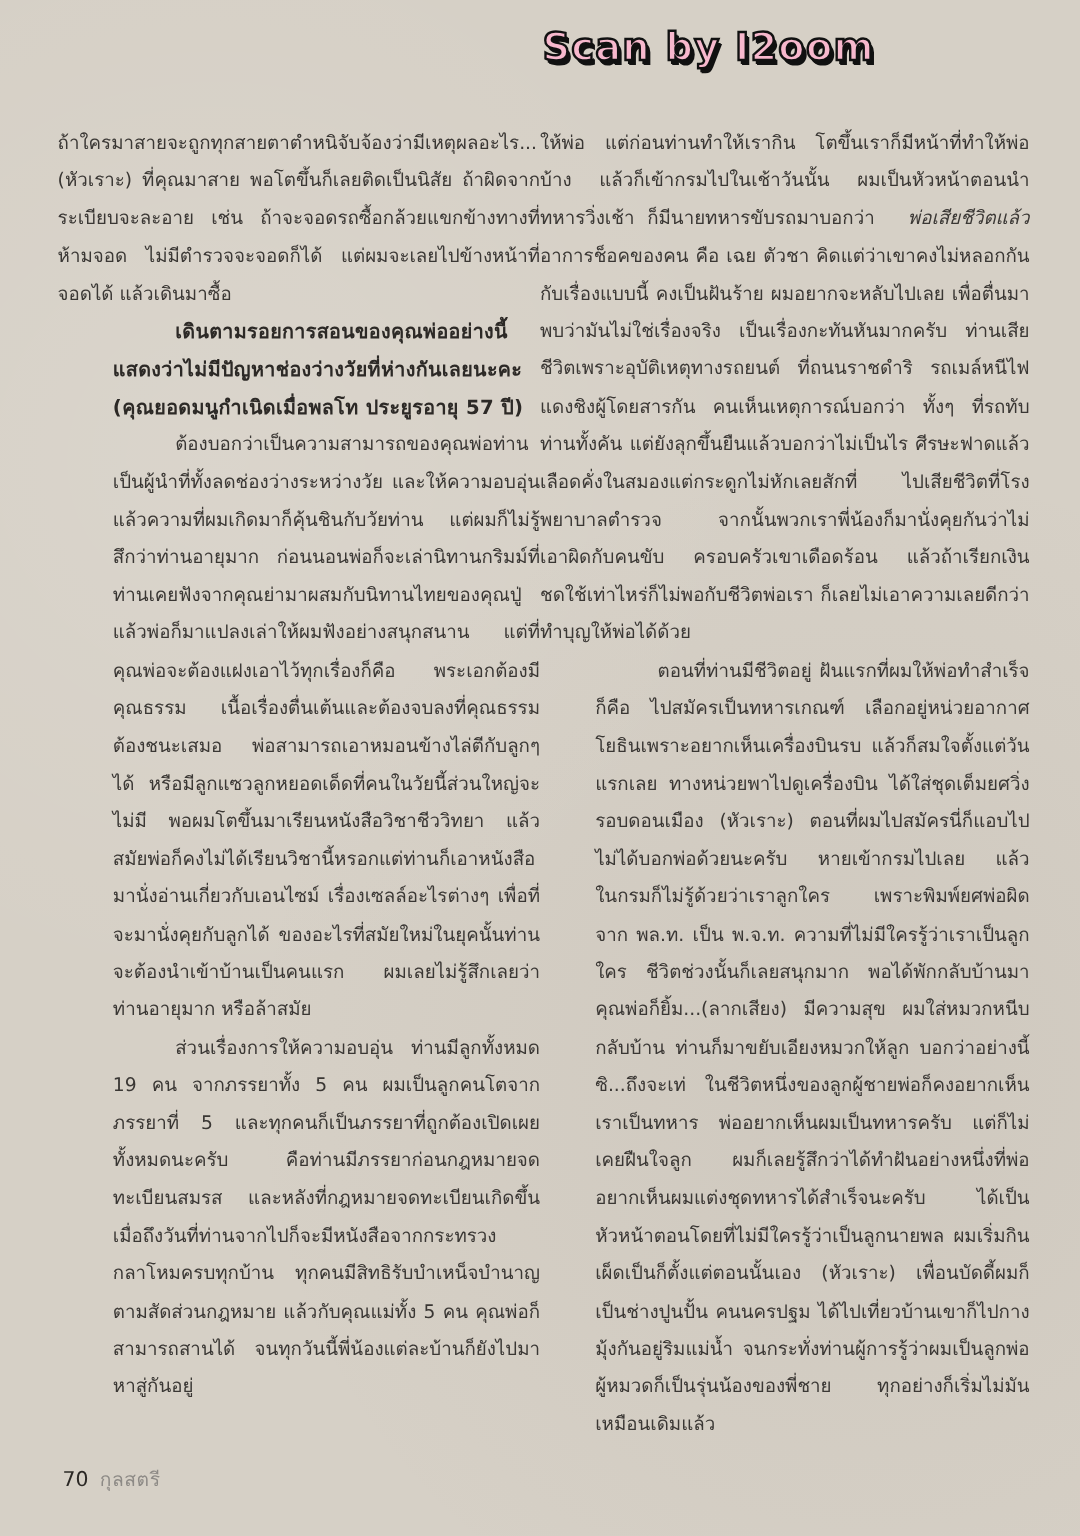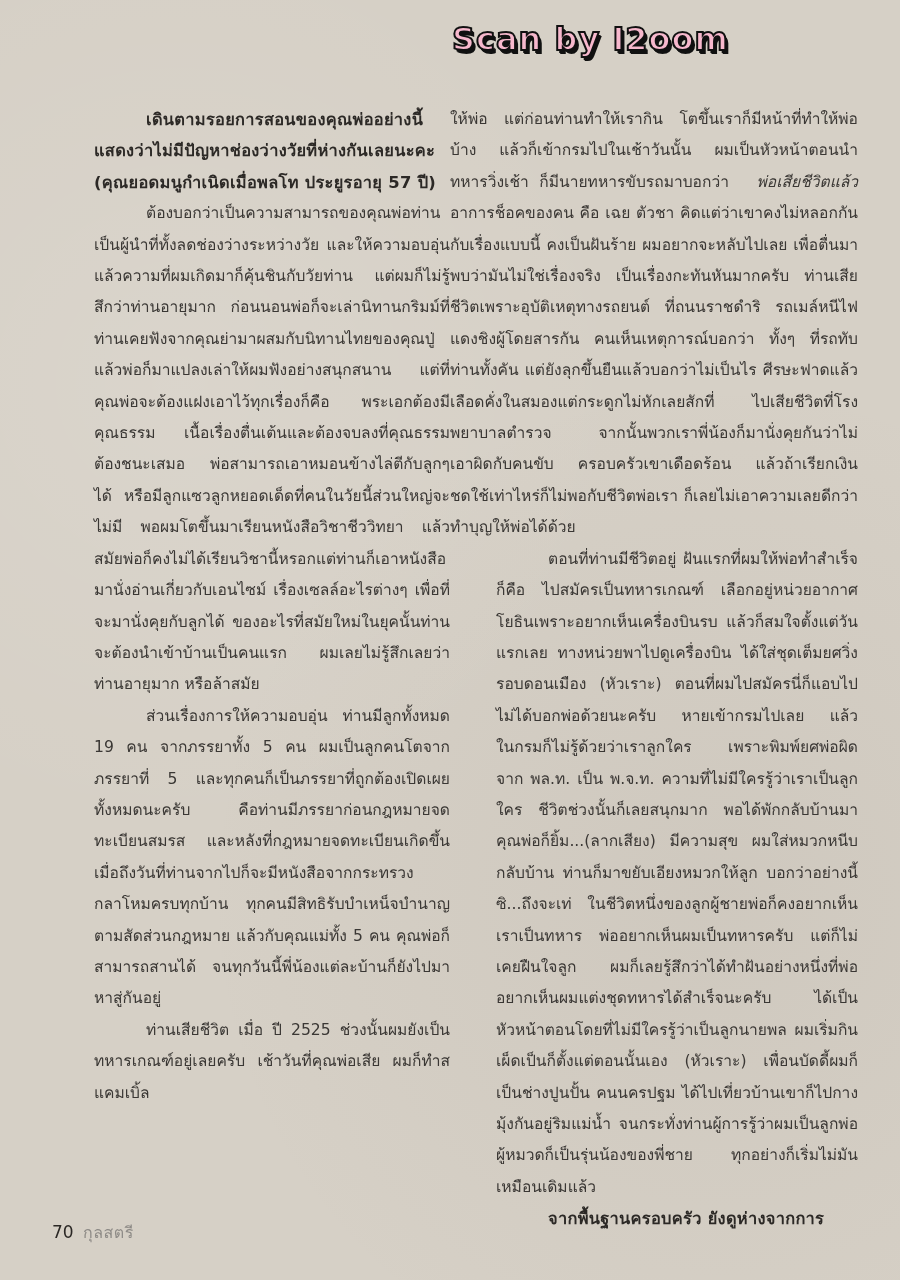--- a/index.html
+++ b/index.html
@@ -67,28 +67,27 @@
     margin-left: 4px;
     letter-spacing: 0.5px;
   }
 </style>
 </head>
 <body>
 
 <div class="watermark">Scan by I2oom</div>
 
 <div class="column col-left">
+  <p class="para">ถ้าใครมาสายจะถูกทุกสายตาตำหนิจับจ้องว่ามีเหตุผลอะไร... (หัวเราะ) ที่คุณมาสาย พอโตขึ้นก็เลยติดเป็นนิสัย ถ้าผิดจากระเบียบจะละอาย เช่น ถ้าจะจอดรถซื้อกล้วยแขกข้างทางที่ห้ามจอด ไม่มีตำรวจจะจอดก็ได้ แต่ผมจะเลยไปข้างหน้าที่จอดได้ แล้วเดินมาซื้อ</p>
   <p class="para indent question">เดินตามรอยการสอนของคุณพ่ออย่างนี้แสดงว่าไม่มีปัญหาช่องว่างวัยที่ห่างกันเลยนะคะ (คุณยอดมนูกำเนิดเมื่อพลโท ประยูรอายุ 57 ปี)</p>
   <p class="para indent">ต้องบอกว่าเป็นความสามารถของคุณพ่อท่านเป็นผู้นำที่ทั้งลดช่องว่างระหว่างวัย และให้ความอบอุ่น แล้วความที่ผมเกิดมาก็คุ้นชินกับวัยท่าน แต่ผมก็ไม่รู้สึกว่าท่านอายุมาก ก่อนนอนพ่อก็จะเล่านิทานกริมม์ที่ท่านเคยฟังจากคุณย่ามาผสมกับนิทานไทยของคุณปู่แล้วพ่อก็มาแปลงเล่าให้ผมฟังอย่างสนุกสนาน แต่ที่คุณพ่อจะต้องแฝงเอาไว้ทุกเรื่องก็คือ พระเอกต้องมีคุณธรรม เนื้อเรื่องตื่นเต้นและต้องจบลงที่คุณธรรมต้องชนะเสมอ พ่อสามารถเอาหมอนข้างไล่ตีกับลูกๆ ได้ หรือมีลูกแซวลูกหยอดเด็ดที่คนในวัยนี้ส่วนใหญ่จะไม่มี พอผมโตขึ้นมาเรียนหนังสือวิชาชีววิทยา แล้วสมัยพ่อก็คงไม่ได้เรียนวิชานี้หรอกแต่ท่านก็เอาหนังสือมานั่งอ่านเกี่ยวกับเอนไซม์ เรื่องเซลล์อะไรต่างๆ เพื่อที่จะมานั่งคุยกับลูกได้ ของอะไรที่สมัยใหม่ในยุคนั้นท่านจะต้องนำเข้าบ้านเป็นคนแรก ผมเลยไม่รู้สึกเลยว่าท่านอายุมาก หรือล้าสมัย</p>
   <p class="para indent">ส่วนเรื่องการให้ความอบอุ่น ท่านมีลูกทั้งหมด 19 คน จากภรรยาทั้ง 5 คน ผมเป็นลูกคนโตจากภรรยาที่ 5 และทุกคนก็เป็นภรรยาที่ถูกต้องเปิดเผยทั้งหมดนะครับ คือท่านมีภรรยาก่อนกฎหมายจดทะเบียนสมรส และหลังที่กฎหมายจดทะเบียนเกิดขึ้น เมื่อถึงวันที่ท่านจากไปก็จะมีหนังสือจากกระทรวงกลาโหมครบทุกบ้าน ทุกคนมีสิทธิรับบำเหน็จบำนาญตามสัดส่วนกฎหมาย แล้วกับคุณแม่ทั้ง 5 คน คุณพ่อก็สามารถสานได้ จนทุกวันนี้พี่น้องแต่ละบ้านก็ยังไปมาหาสู่กันอยู่</p>
-  <p class="para indent">ท่านเสียชีวิต เมื่อ ปี 2525 ช่วงนั้นผมยังเป็นทหารเกณฑ์อยู่เลยครับ เช้าวันที่คุณพ่อเสีย ผมก็ทำสแคมเบิ้ล</p>
 </div>
 
 <div class="column col-right">
   <p class="para"><span>ให้พ่อ แต่ก่อนท่านทำให้เรากิน โตขึ้นเราก็มีหน้าที่ทำให้พ่อบ้าง แล้วก็เข้ากรมไปในเช้าวันนั้น ผมเป็นหัวหน้าตอนนำทหารวิ่งเช้า ก็มีนายทหารขับรถมาบอกว่า </span><span class="italic">พ่อเสียชีวิตแล้ว</span><span> อาการช็อคของคน คือ เฉย ตัวชา คิดแต่ว่าเขาคงไม่หลอกกันกับเรื่องแบบนี้ คงเป็นฝันร้าย ผมอยากจะหลับไปเลย เพื่อตื่นมาพบว่ามันไม่ใช่เรื่องจริง เป็นเรื่องกะทันหันมากครับ ท่านเสียชีวิตเพราะอุบัติเหตุทางรถยนต์ ที่ถนนราชดำริ รถเมล์หนีไฟแดงชิงผู้โดยสารกัน คนเห็นเหตุการณ์บอกว่า ทั้งๆ ที่รถทับท่านทั้งคัน แต่ยังลุกขึ้นยืนแล้วบอกว่าไม่เป็นไร ศีรษะฟาดแล้วเลือดคั่งในสมองแต่กระดูกไม่หักเลยสักที่ ไปเสียชีวิตที่โรงพยาบาลตำรวจ จากนั้นพวกเราพี่น้องก็มานั่งคุยกันว่าไม่เอาผิดกับคนขับ ครอบครัวเขาเดือดร้อน แล้วถ้าเรียกเงินชดใช้เท่าไหร่ก็ไม่พอกับชีวิตพ่อเรา ก็เลยไม่เอาความเลยดีกว่า ทำบุญให้พ่อได้ด้วย</span></p>
   <p class="para indent"><span>ตอนที่ท่านมีชีวิตอยู่ ฝันแรกที่ผมให้พ่อทำสำเร็จก็คือ ไปสมัครเป็นทหารเกณฑ์ เลือกอยู่หน่วยอากาศโยธินเพราะอยากเห็นเครื่องบินรบ แล้วก็สมใจตั้งแต่วันแรกเลย ทางหน่วยพาไปดูเครื่องบิน ได้ใส่ชุดเต็มยศวิ่งรอบดอนเมือง (หัวเราะ) ตอนที่ผมไปสมัครนี่ก็แอบไป ไม่ได้บอกพ่อด้วยนะครับ หายเข้ากรมไปเลย แล้วในกรมก็ไม่รู้ด้วยว่าเราลูกใคร เพราะพิมพ์ยศพ่อผิด จาก พล.ท. เป็น พ.จ.ท. ความที่ไม่มีใครรู้ว่าเราเป็นลูกใคร ชีวิตช่วงนั้นก็เลยสนุกมาก พอได้พักกลับบ้านมา คุณพ่อก็ยิ้ม...(ลากเสียง) มีความสุข ผมใส่หมวกหนีบกลับบ้าน ท่านก็มาขยับเอียงหมวกให้ลูก บอกว่าอย่างนี้ซิ...ถึงจะเท่ ในชีวิตหนึ่งของลูกผู้ชายพ่อก็คงอยากเห็นเราเป็นทหาร พ่ออยากเห็นผมเป็นทหารครับ แต่ก็ไม่เคยฝืนใจลูก ผมก็เลยรู้สึกว่าได้ทำฝันอย่างหนึ่งที่พ่ออยากเห็นผมแต่งชุดทหารได้สำเร็จนะครับ ได้เป็นหัวหน้าตอนโดยที่ไม่มีใครรู้ว่าเป็นลูกนายพล ผมเริ่มกินเผ็ดเป็นก็ตั้งแต่ตอนนั้นเอง (หัวเราะ) เพื่อนบัดดี้ผมก็เป็นช่างปูนปั้น คนนครปฐม ได้ไปเที่ยวบ้านเขาก็ไปกางมุ้งกันอยู่ริมแม่น้ำ จนกระทั่งท่านผู้การรู้ว่าผมเป็นลูกพ่อ ผู้หมวดก็เป็นรุ่นน้องของพี่ชาย ทุกอย่างก็เริ่มไม่มันเหมือนเดิมแล้ว</span></p>
-  <p class="para indent question"><span>จากพื้นฐานครอบครัว ยังดูห่างจากการ</span></p>
 </div>
 
 <div class="footer">
   <span>70</span>
   <span class="mag">กุลสตรี</span>
 </div>
 
 </body></html>

